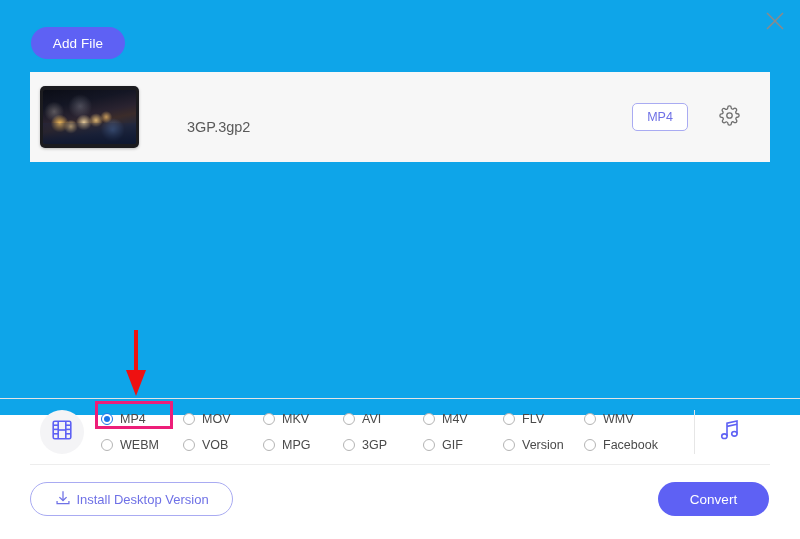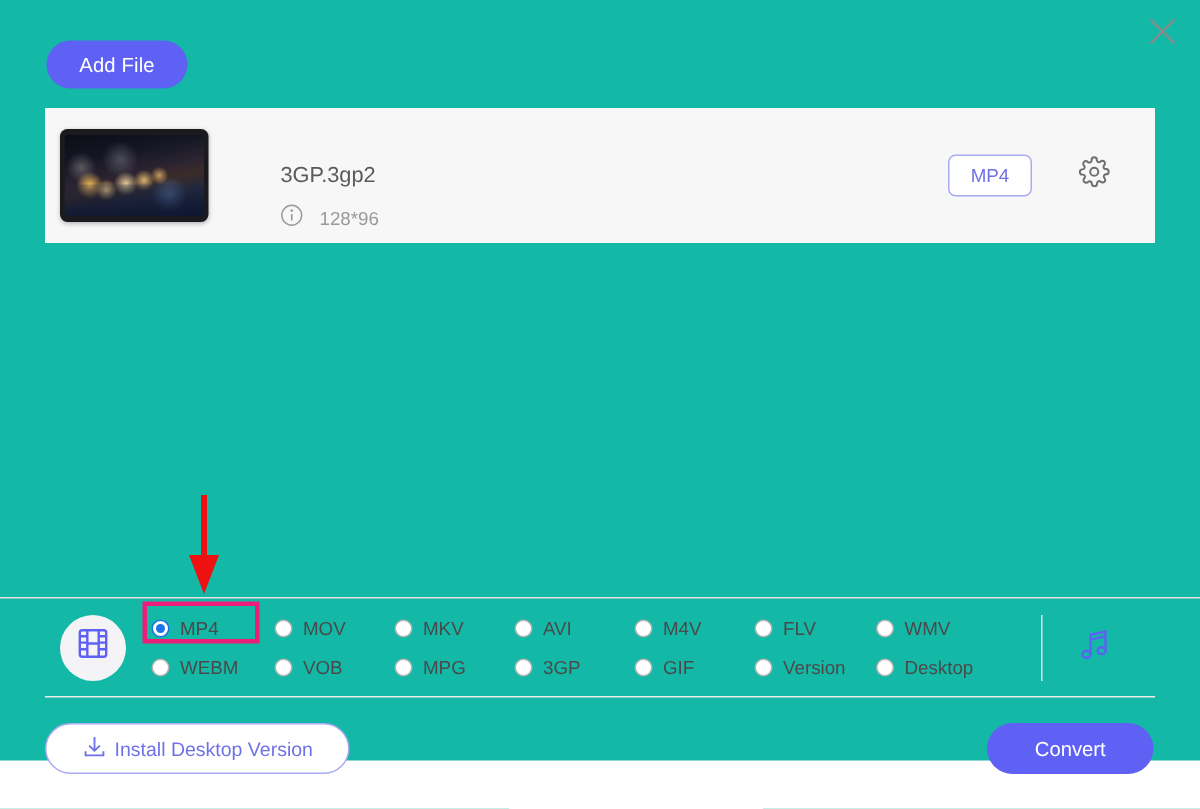--- a/index.html
+++ b/index.html
@@ -4,22 +4,22 @@
 <style>
   * { box-sizing: border-box; margin: 0; padding: 0; }
   html, body {
     width: 800px; height: 539px;
     background: #ffffff;
     font-family: "Liberation Sans", sans-serif;
     overflow: hidden;
   }
   .app {
     position: relative;
-    width: 800px; height: 507px;
-    background: #14b8a6;
+    width: 800px; height: 415px;
+    background: #0ea5e9;
   }
 
   
   .close-btn {
     position: absolute; top: 4px; right: 8px;
     width: 34px; height: 34px;
     display: flex; align-items: center; justify-content: center;
     cursor: pointer;
   }
   .close-btn svg { display: block; }
@@ -211,30 +211,20 @@
 
   <button class="add-file-btn">Add File</button>
 
   <div class="file-card">
     <div class="thumb-wrap">
       <div class="thumb"></div>
     </div>
 
     <div class="file-meta">
       <div class="file-name">3GP.3gp2</div>
-      <div class="file-sub">
-        <span class="info-icon">
-          <svg width="15" height="15" viewBox="0 0 15 15">
-            <circle cx="7.5" cy="7.5" r="6.6" fill="none" stroke="#9a9a9a" stroke-width="1"></circle>
-            <circle cx="7.5" cy="4.4" r="0.85" fill="#9a9a9a"></circle>
-            <line x1="7.5" y1="6.6" x2="7.5" y2="11" stroke="#9a9a9a" stroke-width="1.1"></line>
-          </svg>
-        </span>
-        <span class="file-res">128*96</span>
-      </div>
     </div>
 
     <div class="format-badge">MP4</div>
 
     <div class="gear-btn">
       <span>
         <svg width="21" height="21" viewBox="0 0 24 24" fill="none" stroke="#6e6e6e" stroke-width="1.5">
           <circle cx="12" cy="12" r="3.1"></circle>
           <path d="M19.4 15a1.6 1.6 0 0 0 .32 1.77l.06.06a2 2 0 1 1-2.83 2.83l-.06-.06a1.6 1.6 0 0 0-1.77-.32 1.6 1.6 0 0 0-.97 1.47V21a2 2 0 1 1-4 0v-.11a1.6 1.6 0 0 0-1.05-1.46 1.6 1.6 0 0 0-1.77.32l-.06.06a2 2 0 1 1-2.83-2.83l.06-.06a1.6 1.6 0 0 0 .32-1.77 1.6 1.6 0 0 0-1.47-.97H3a2 2 0 1 1 0-4h.11a1.6 1.6 0 0 0 1.46-1.05 1.6 1.6 0 0 0-.32-1.77l-.06-.06a2 2 0 1 1 2.83-2.83l.06.06a1.6 1.6 0 0 0 1.77.32H9a1.6 1.6 0 0 0 .97-1.47V3a2 2 0 1 1 4 0v.11a1.6 1.6 0 0 0 .97 1.47 1.6 1.6 0 0 0 1.77-.32l.06-.06a2 2 0 1 1 2.83 2.83l-.06.06a1.6 1.6 0 0 0-.32 1.77V9a1.6 1.6 0 0 0 1.47.97H21a2 2 0 1 1 0 4h-.11a1.6 1.6 0 0 0-1.47.97z"></path>
         </svg>
@@ -313,21 +303,21 @@
       <div class="radio-item">
         <span class="radio-mark"></span>
         <span class="radio-label">GIF</span>
       </div>
       <div class="radio-item">
         <span class="radio-mark"></span>
         <span class="radio-label">Version</span>
       </div>
       <div class="radio-item">
         <span class="radio-mark"></span>
-        <span class="radio-label">Desktop</span>
+        <span class="radio-label">Facebook</span>
       </div>
     </div>
   </div>
 
   <div class="vert-sep"></div>
 
   <div class="audio-btn">
     <span>
       <svg width="26" height="26" viewBox="0 0 26 26" fill="none" stroke="#5e61f4" stroke-width="1.6">
         <path d="M10 19V6.2l10-2.2v12.6"></path>

